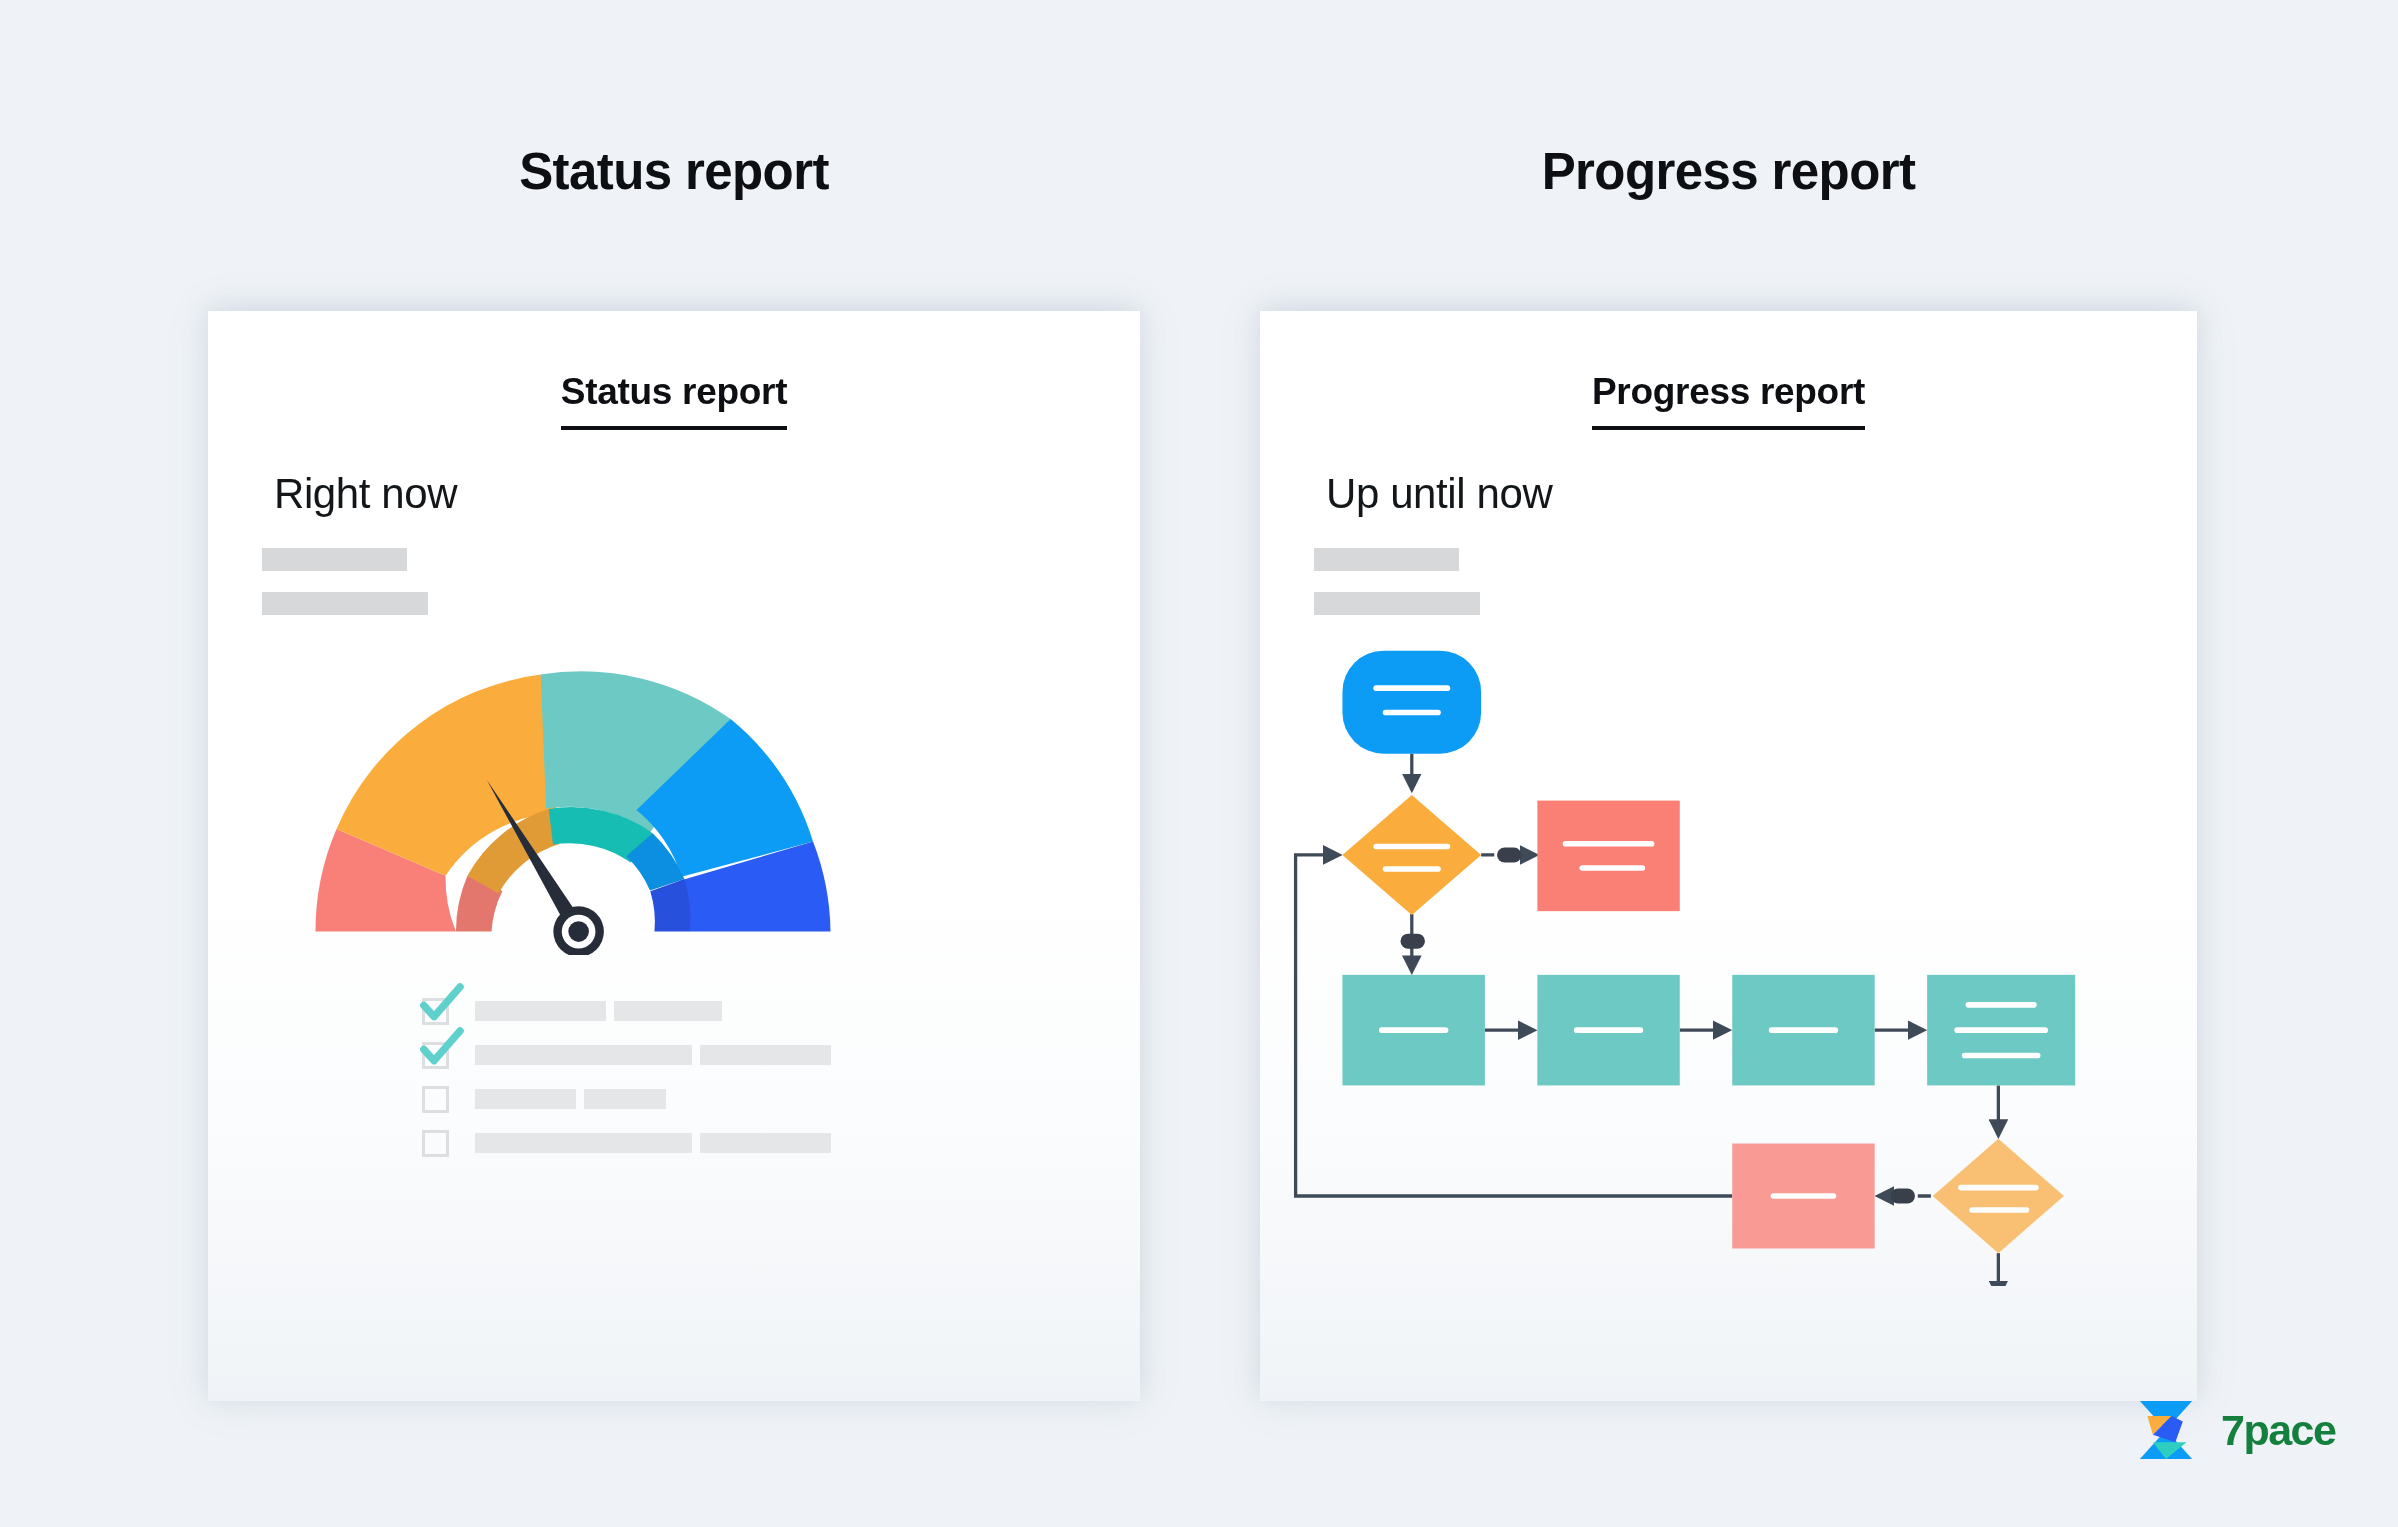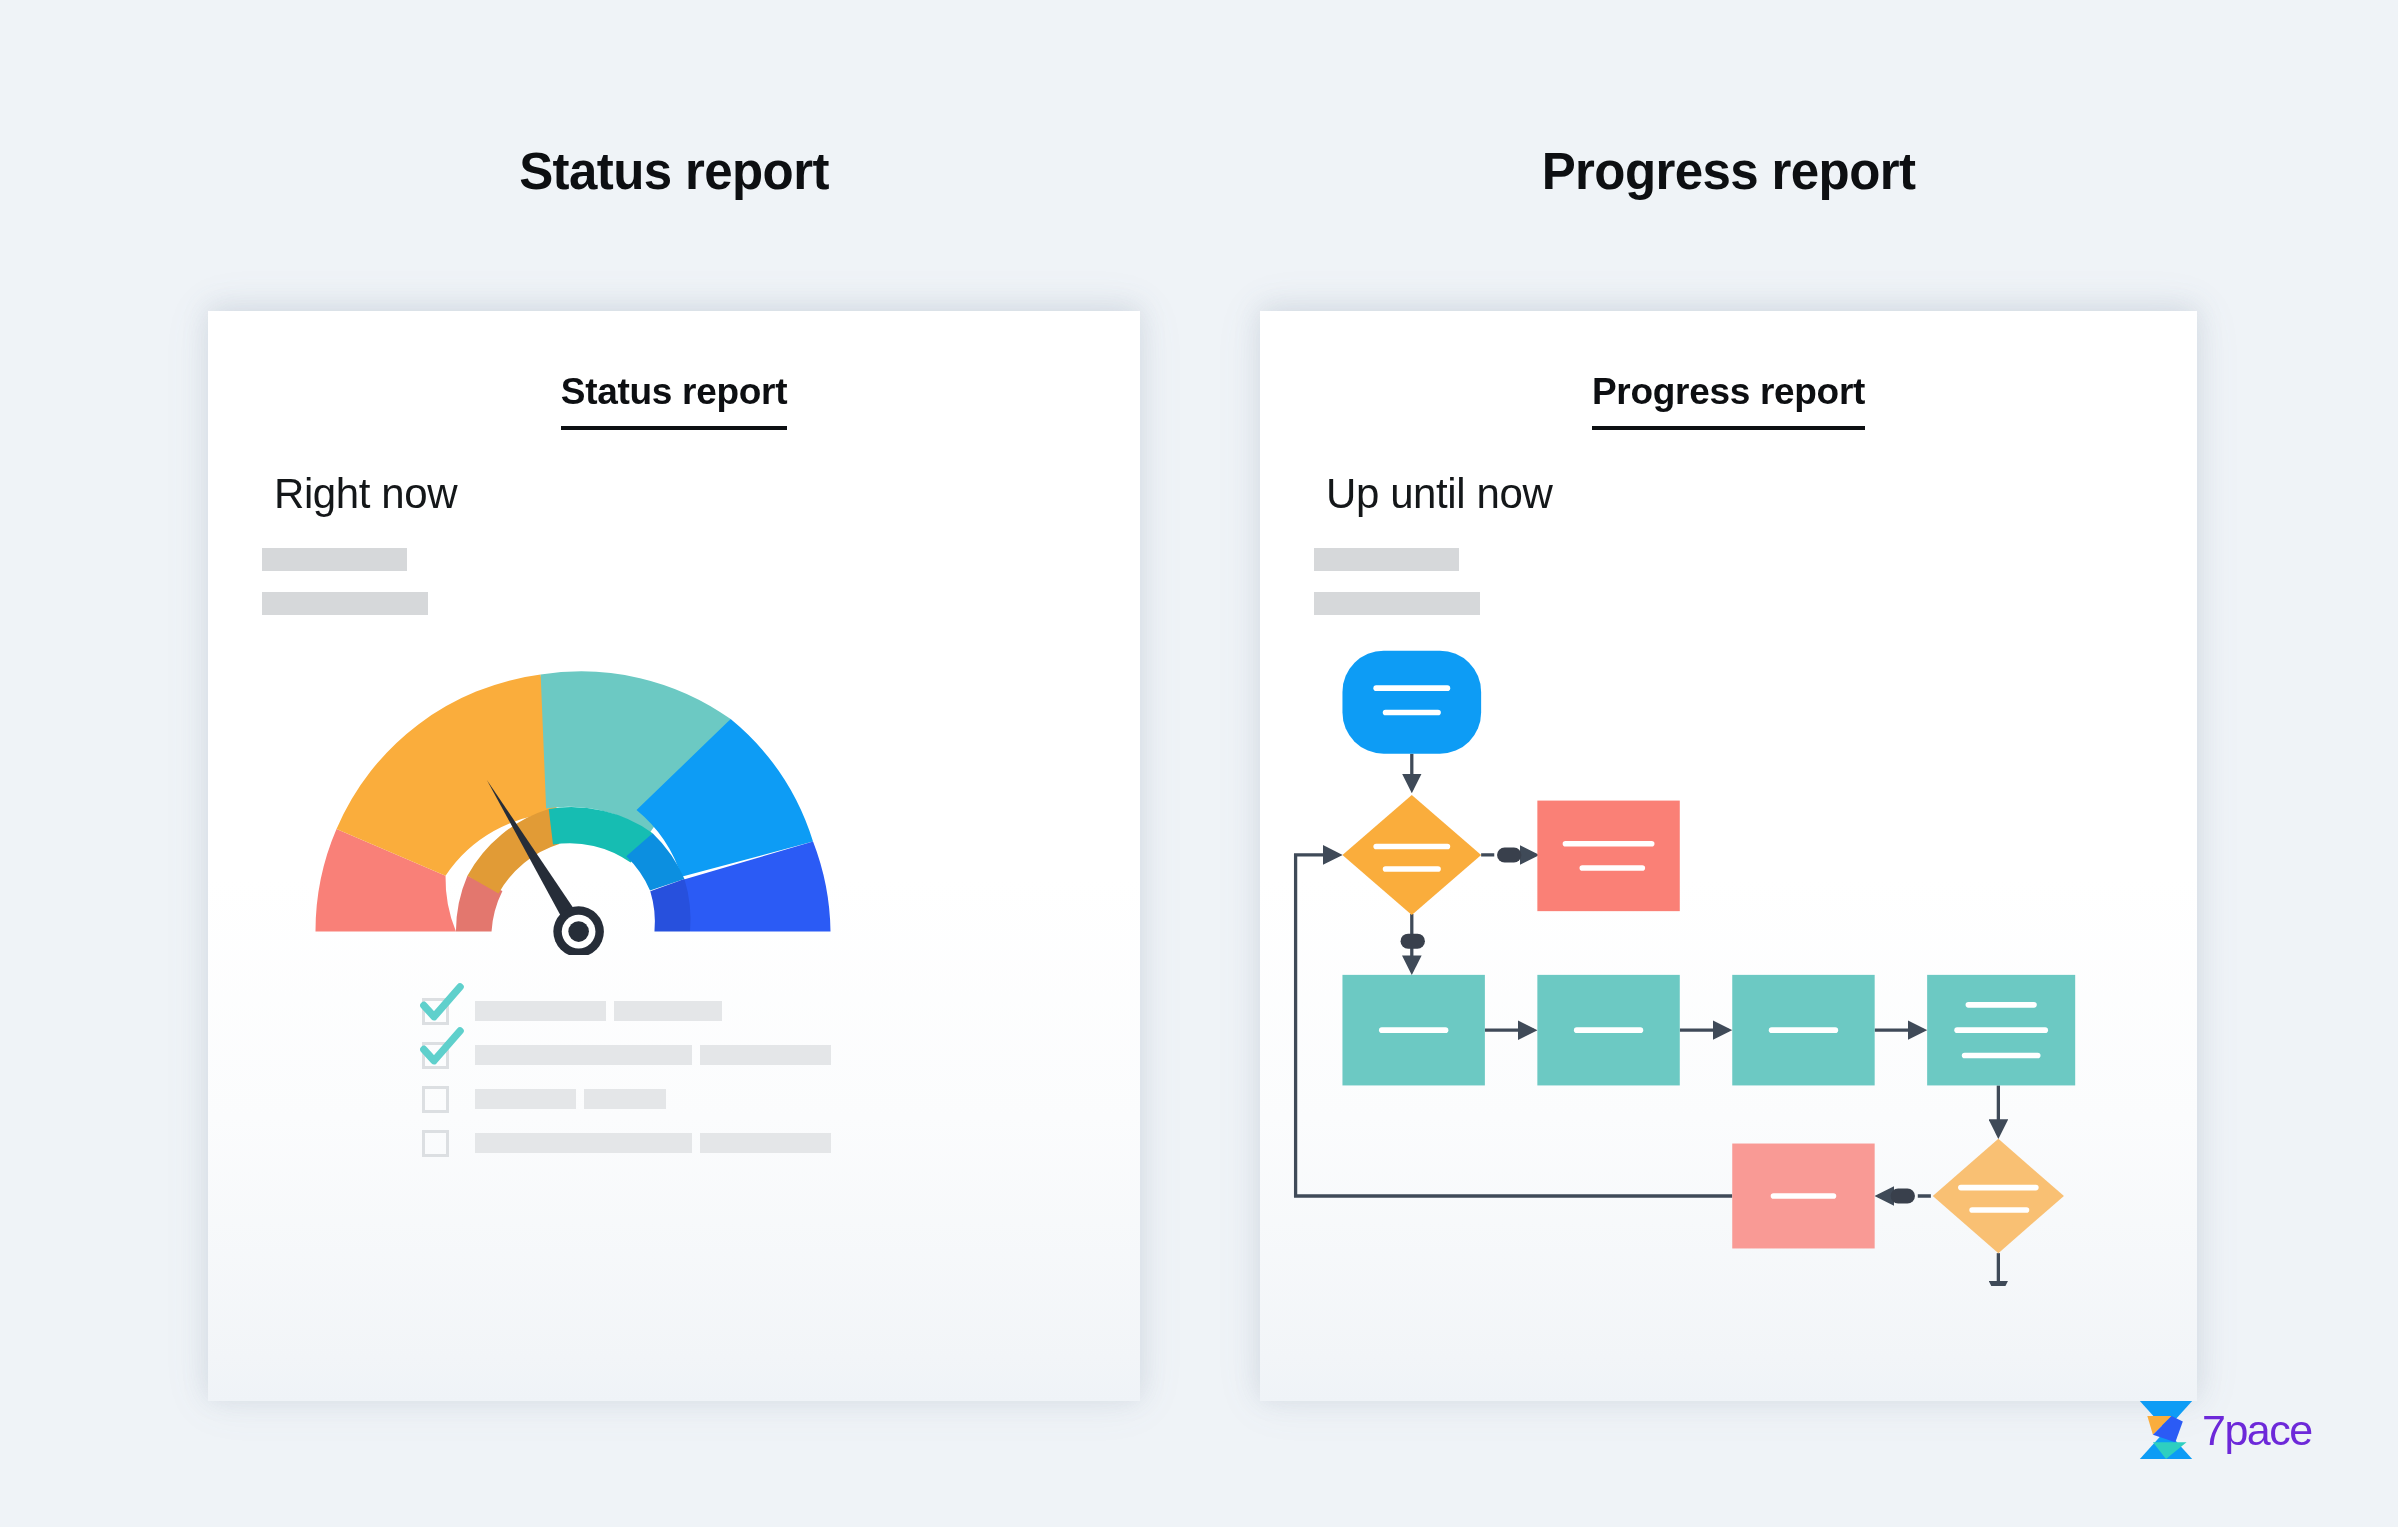--- a/index.html
+++ b/index.html
@@ -85,21 +85,21 @@
   .row-bars { display: flex; align-items: center; margin-left: 26px; }
   .row-bars i { display: block; background: #e4e6e8; height: 19.7px; }
   .row-bars i + i { margin-left: 8.4px; }
 
   
   #flow { position: absolute; left: 0; top: 319px; width: 937px; height: 656px; }
 
   
   #logo { position: absolute; left: 2138px; top: 1399px; display: flex; align-items: center; }
   #logo .mark { width: 56px; height: 62px; }
-  #logo .word { margin-left: 8px; font-size: 43px; font-weight: normal; color: #6d28d9; letter-spacing: -1.5px; }
+  #logo .word { margin-left: 27px; font-size: 43px; font-weight: bold; color: #15803d; letter-spacing: -1.5px; }
 </style>
 </head>
 <body>
 
 <div class="stage">
 
   <div class="section-heading" id="heading-left">Status report</div>
   <div class="section-heading" id="heading-right">Progress report</div>
 
   <div class="card" id="card-left">

